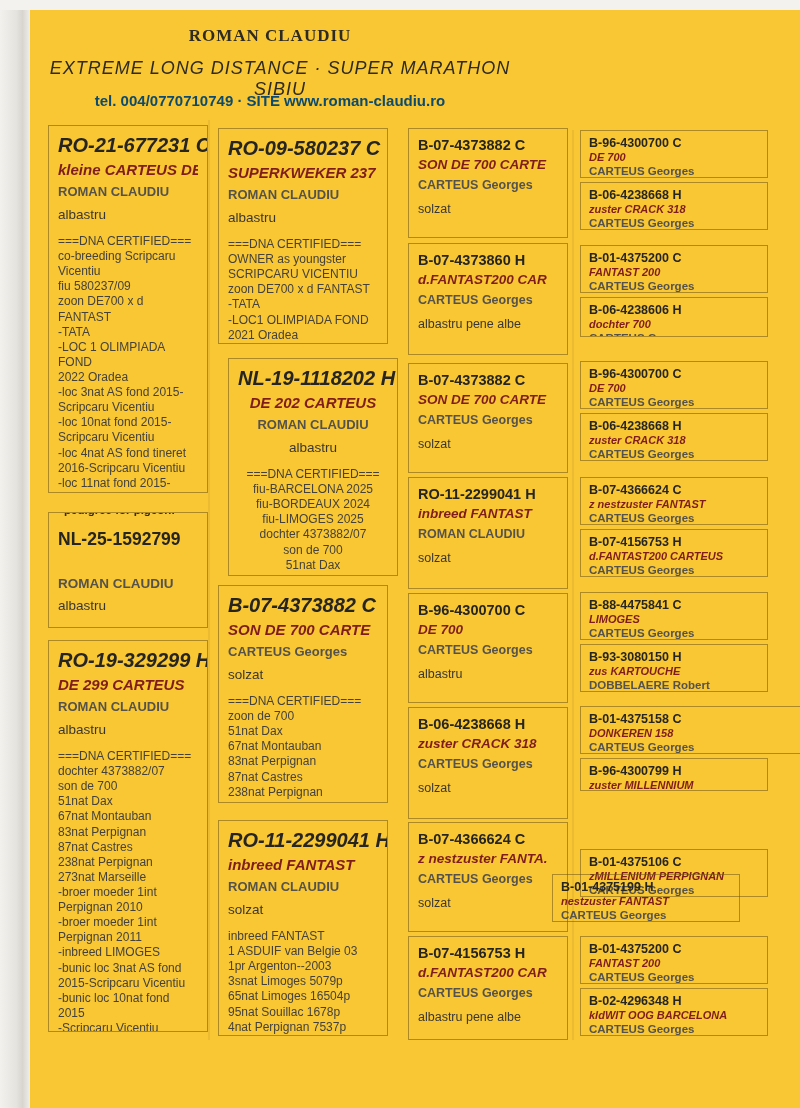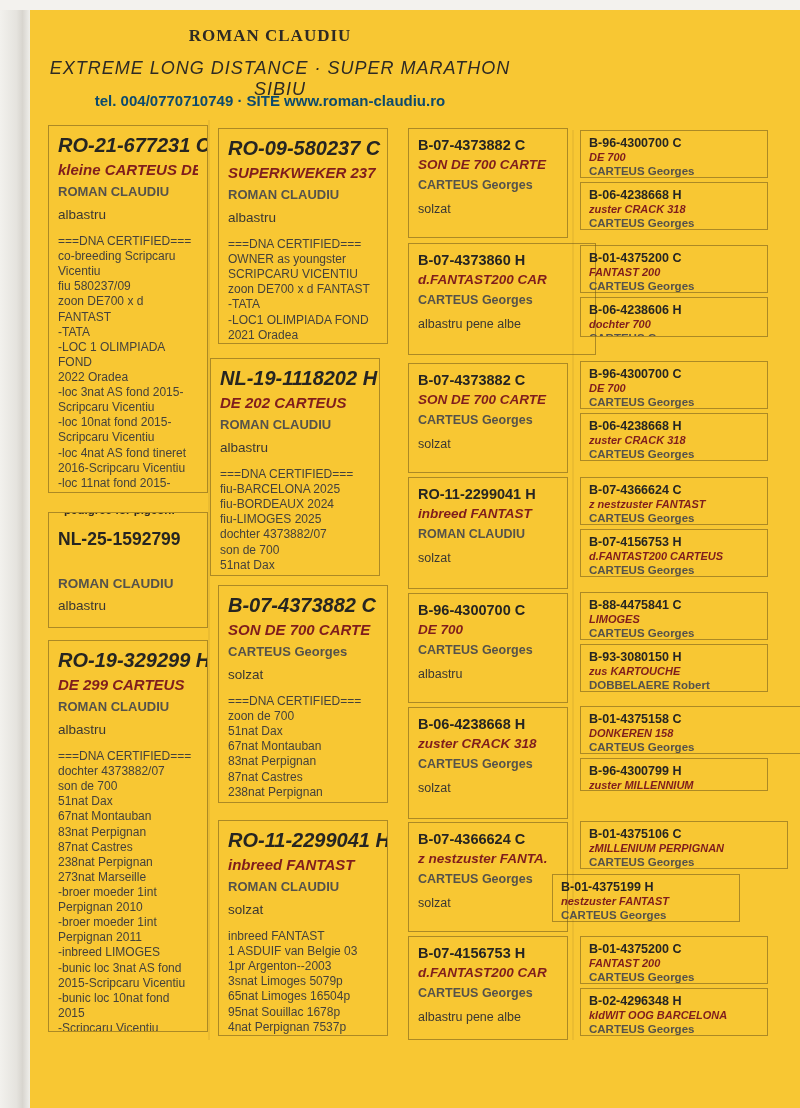--- a/index.html
+++ b/index.html
@@ -158,21 +158,21 @@
   <div class="pcolor">albastru</div>
   <div class="details">===DNA CERTIFIED===
 OWNER as youngster
 SCRIPCARU VICENTIU
 zoon DE700 x d FANTAST
 -TATA
 -LOC1 OLIMPIADA FOND
 2021 Oradea
 -loc 3nat AS fond 2015-</div>
 </div>
-<div class="box g12" style="left:210px;top:358px;width:170px;height:218px;">
+<div class="box g12" style="left:228px;top:358px;width:170px;height:218px;text-align:center;">
   <div class="ring">NL-19-1118202 H</div>
   <div class="bname">DE 202 CARTEUS</div>
   <div class="owner">ROMAN CLAUDIU</div>
   <div class="pcolor">albastru</div>
   <div class="details">===DNA CERTIFIED===
 fiu-BARCELONA 2025
 fiu-BORDEAUX 2024
 fiu-LIMOGES 2025
 dochter 4373882/07
 son de 700
@@ -207,21 +207,21 @@
 4nat Perpignan 7537p
 16int Perpignan 16803p</div>
 </div>
 
 <div class="box g3" style="left:408px;top:128px;width:160px;height:110px;">
   <div class="ring">B-07-4373882 C</div>
   <div class="bname">SON DE 700 CARTE</div>
   <div class="owner">CARTEUS Georges</div>
   <div class="pcolor">solzat</div>
 </div>
-<div class="box g3" style="left:408px;top:243px;width:188px;height:112px;">
+<div class="box g3" style="left:408px;top:243px;width:160px;height:112px;">
   <div class="ring">B-07-4373860 H</div>
   <div class="bname">d.FANTAST200 CAR</div>
   <div class="owner">CARTEUS Georges</div>
   <div class="pcolor">albastru pene albe</div>
 </div>
 <div class="box g3" style="left:408px;top:363px;width:160px;height:110px;">
   <div class="ring">B-07-4373882 C</div>
   <div class="bname">SON DE 700 CARTE</div>
   <div class="owner">CARTEUS Georges</div>
   <div class="pcolor">solzat</div>
@@ -310,21 +310,21 @@
 <div class="box g4" style="left:580px;top:706px;width:228px;height:48px;">
   <div class="ring">B-01-4375158 C</div>
   <div class="bname">DONKEREN 158</div>
   <div class="owner">CARTEUS Georges</div>
 </div>
 <div class="box g4" style="left:580px;top:758px;width:188px;height:33px;">
   <div class="ring">B-96-4300799 H</div>
   <div class="bname">zuster MILLENNIUM</div>
   <div class="owner">CARTEUS Georges</div>
 </div>
-<div class="box g4" style="left:580px;top:821px;width:208px;height:48px;">
+<div class="box g4" style="left:580px;top:849px;width:188px;height:48px;">
   <div class="ring">B-01-4375106 C</div>
   <div class="bname">zMILLENIUM PERPIGNAN</div>
   <div class="owner">CARTEUS Georges</div>
 </div>
 <div class="box g4" style="left:552px;top:874px;width:188px;height:48px;">
   <div class="ring">B-01-4375199 H</div>
   <div class="bname">nestzuster FANTAST</div>
   <div class="owner">CARTEUS Georges</div>
 </div>
 <div class="box g4" style="left:580px;top:936px;width:188px;height:48px;">

